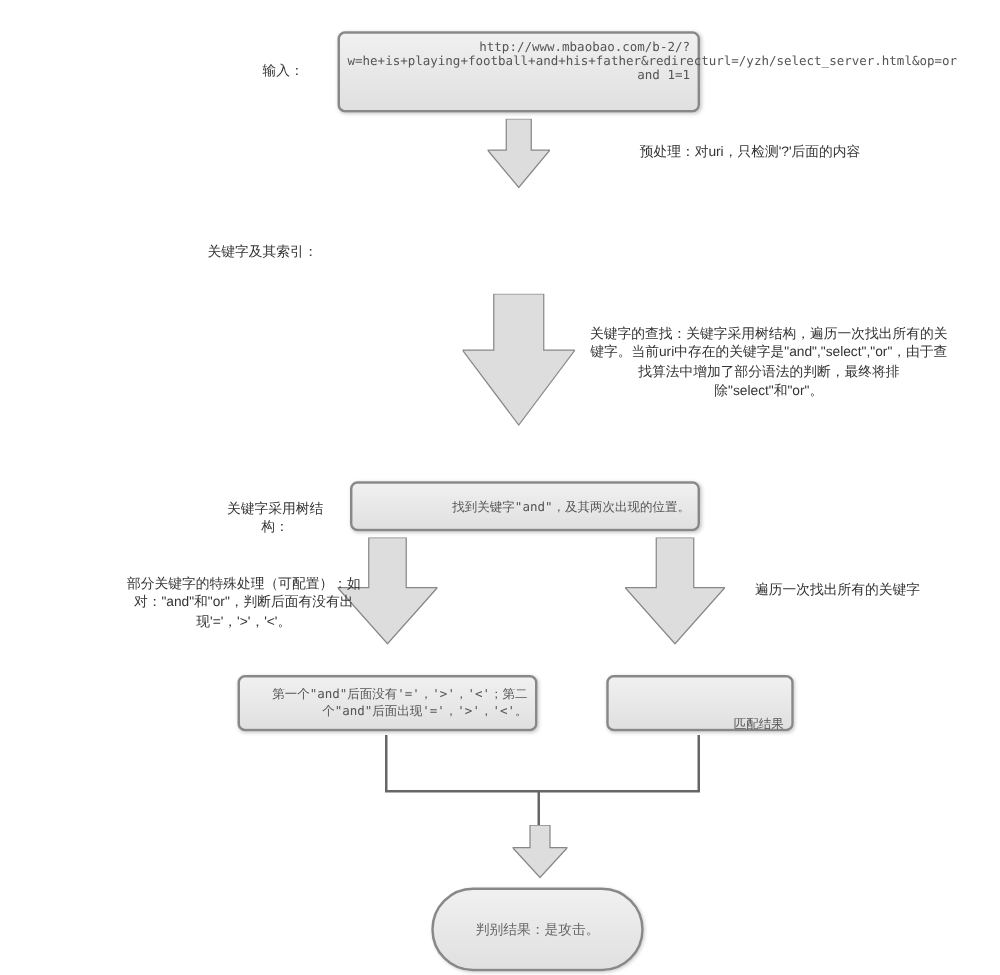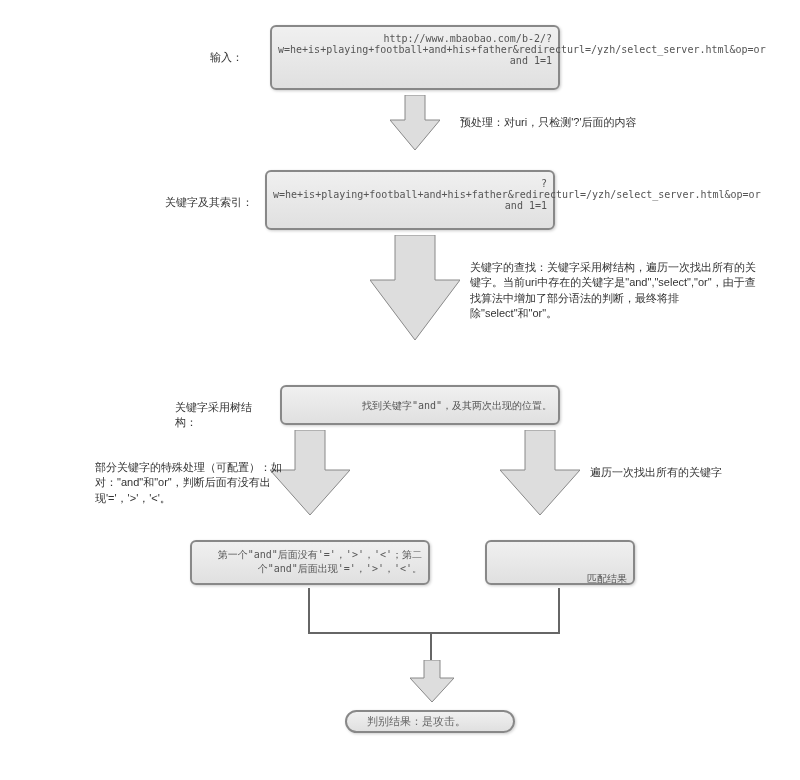--- a/index.html
+++ b/index.html
@@ -1,19 +1,19 @@
 <!DOCTYPE html>
 <html><head>
 <meta charset="utf-8">
 <style>
 body{margin:0;padding:10px;font-family:sans-serif;background:#fff;width:800px;box-sizing:border-box}
 .container{position:relative;width:780px;height:760px}
 .box{position:absolute;border:2px solid #888;background:linear-gradient(#f0f0f0,#e0e0e0);border-radius:6px;padding:6px;font-size:10px;text-align:right;font-family:monospace;color:#555;box-sizing:border-box;box-shadow:1px 1px 3px rgba(0,0,0,0.2)}
-.oval{position:absolute;border:2px solid #888;background:linear-gradient(#f0f0f0,#e0e0e0);border-radius:50px;padding:2px 20px;font-size:11px;color:#666;box-shadow:1px 1px 3px rgba(0,0,0,0.2)}
-.label{position:absolute;font-size:11px;color:#333;text-align:left;line-height:1.4}
+.oval{position:absolute;border:2px solid #888;background:linear-gradient(#f0f0f0,#e0e0e0);border-radius:50px;padding:24px 20px;font-size:11px;text-align:center;color:#666;box-shadow:1px 1px 3px rgba(0,0,0,0.2)}
+.label{position:absolute;font-size:11px;color:#333;text-align:center;line-height:1.4}
 .arrow{position:absolute}
 .line{position:absolute;background:#666}
 </style>
 </head>
 <body>
 <div class="container">
 
 <div class="label" style="top:40px;left:200px"><span>输入：</span></div>
 
 <div class="box" style="top:15px;left:260px;width:290px;height:65px">
@@ -21,23 +21,20 @@
 </div>
 
 <svg class="arrow" style="top:85px;left:380px" width="50" height="60">
 <path d="M15,0 L35,0 L35,25 L50,25 L25,55 L0,25 L15,25 Z" fill="#ddd" stroke="#888" stroke-width="1"></path>
 </svg>
 
 <div class="label" style="top:105px;left:450px;width:280px"><span>预处理：对uri，只检测'?'后面的内容</span></div>
 
 <div class="label" style="top:185px;left:155px;width:90px"><span>关键字及其索引：</span></div>
 
-<div class="box" style="top:160px;left:255px;width:290px;height:60px">
-<span>?w=he+is+playing+football+and+his+father&amp;redirecturl=/yzh/select_server.html&amp;op=or and 1=1</span>
-</div>
 
 <svg class="arrow" style="top:225px;left:360px" width="90" height="110">
 <path d="M25,0 L65,0 L65,45 L90,45 L45,105 L0,45 L25,45 Z" fill="#ddd" stroke="#888" stroke-width="1"></path>
 </svg>
 
 <div class="label" style="top:250px;left:460px;width:290px"><span>关键字的查找：关键字采用树结构，遍历一次找出所有的关键字。当前uri中存在的关键字是"and","select","or"，由于查找算法中增加了部分语法的判断，最终将排除"select"和"or"。</span></div>
 
 <div class="label" style="top:390px;left:165px;width:90px"><span>关键字采用树结构：</span></div>
 
 <div class="box" style="top:375px;left:270px;width:280px;height:40px;padding-top:12px">

